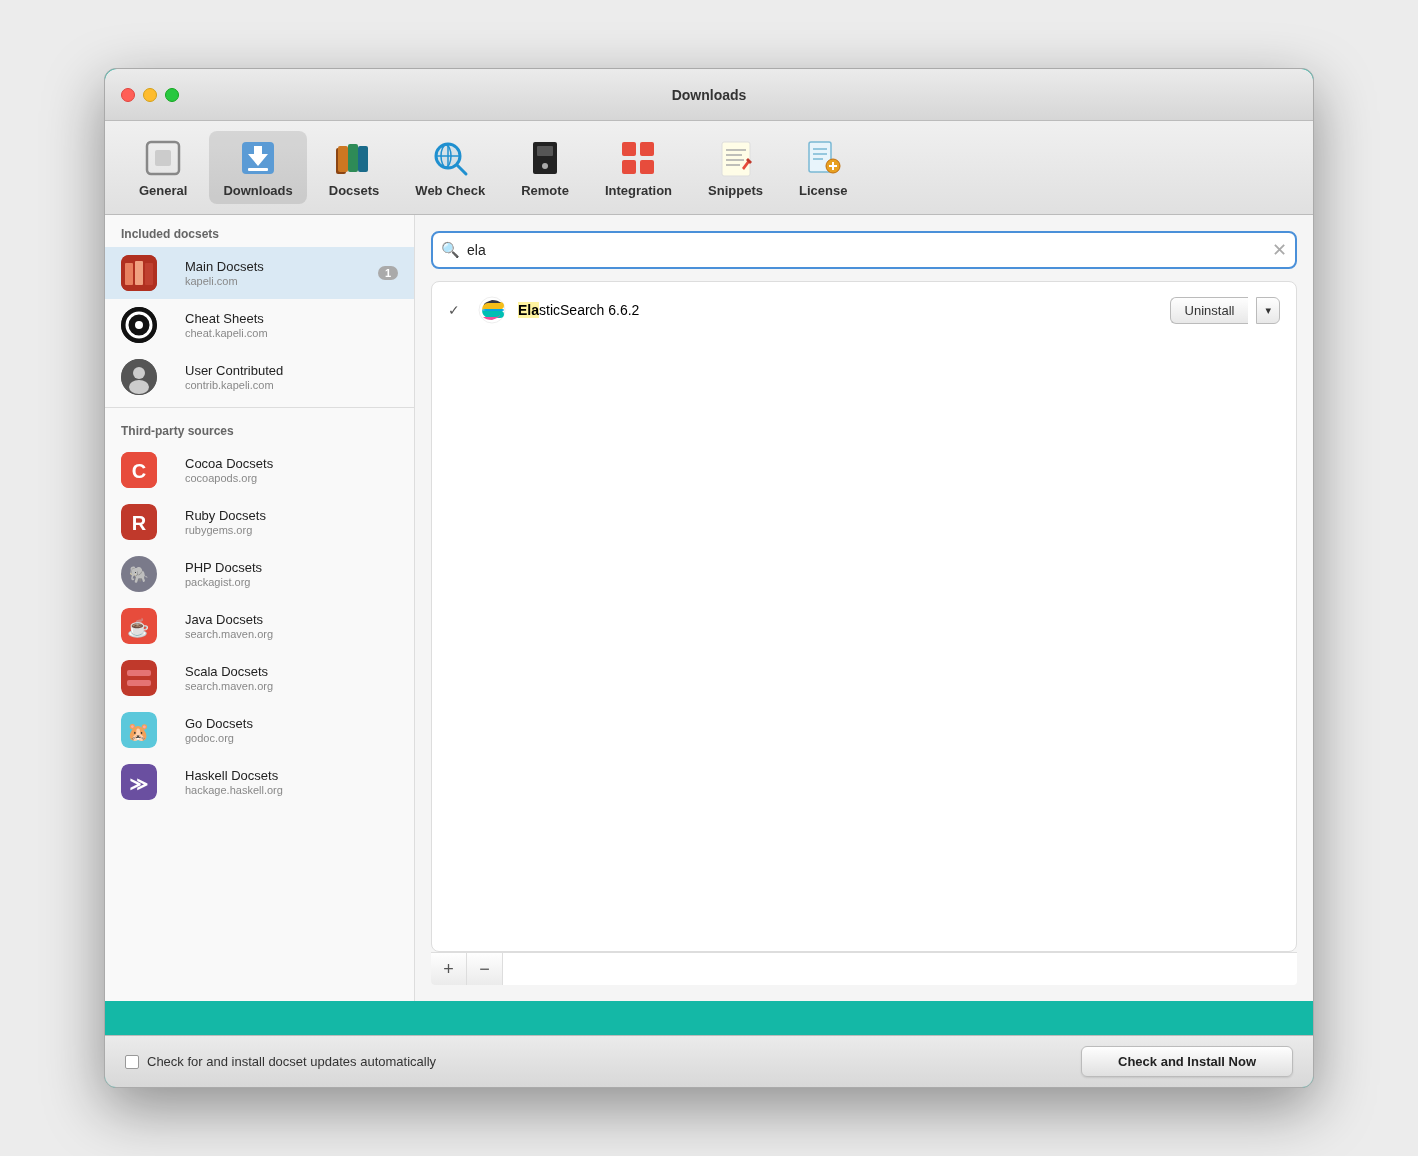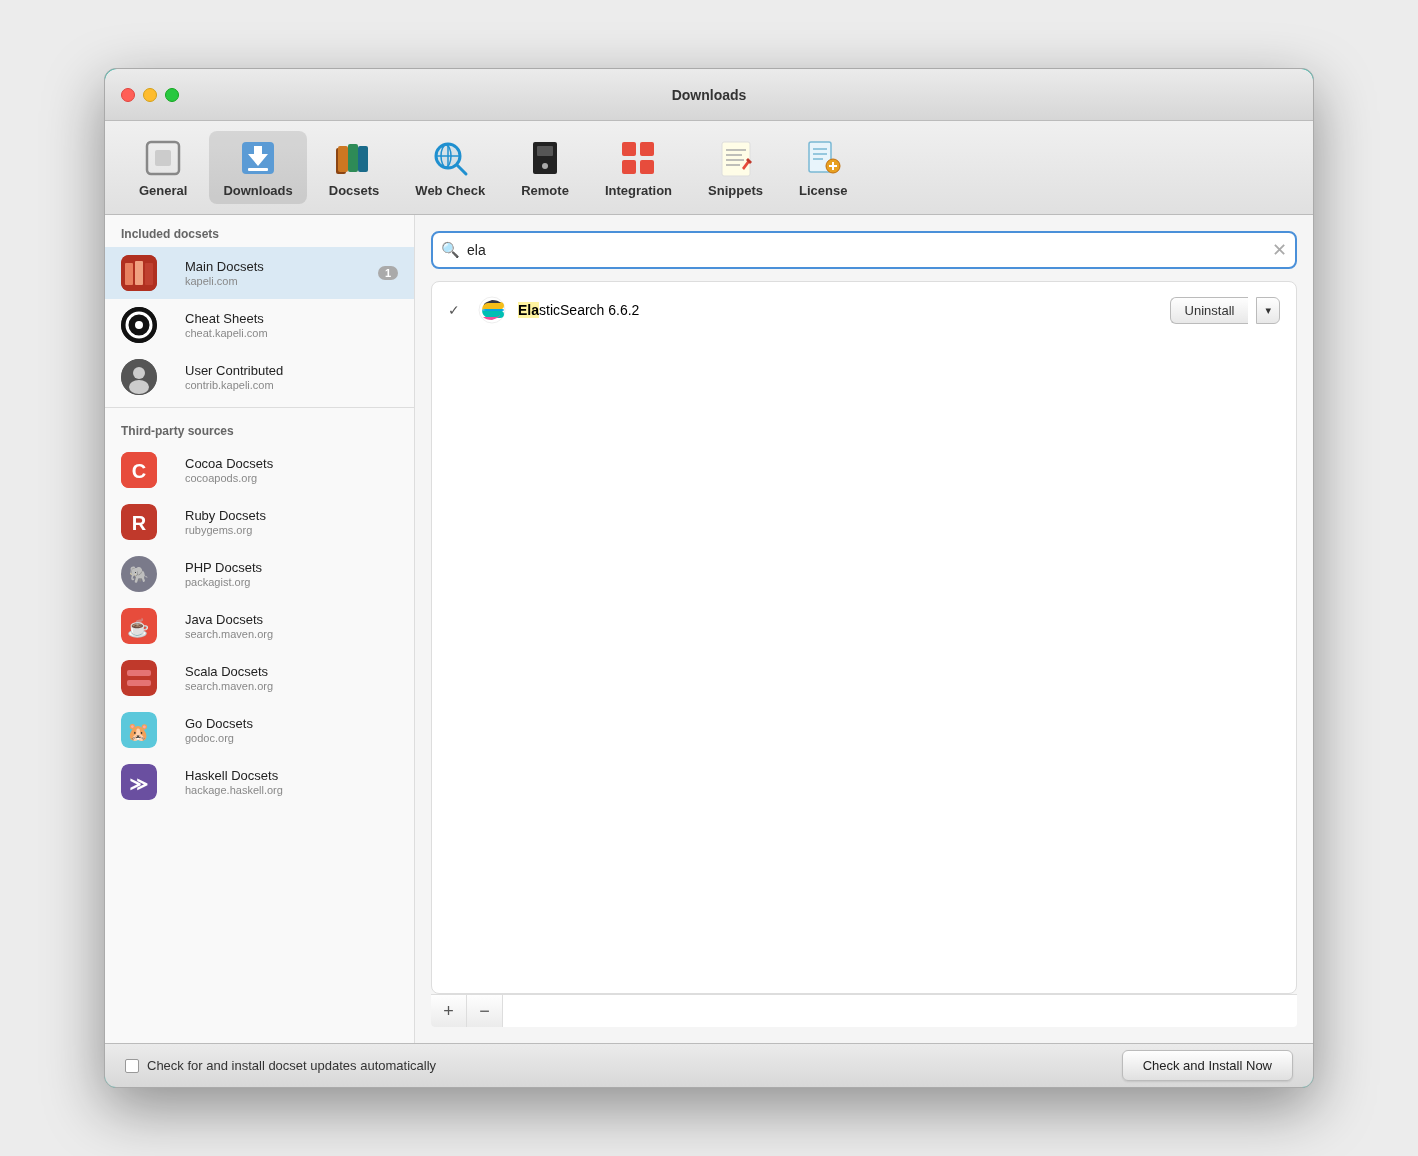--- a/index.html
+++ b/index.html
@@ -275,27 +275,28 @@
       justify-content: center;
       font-size: 18px;
       cursor: pointer;
       border-right: 1px solid #ddd;
       color: #555;
       background: linear-gradient(to bottom, #fefefe, #ebebeb);
     }
     .bottom-btn:first-child { border-radius: 0 0 0 4px; }
     
     .footer {
-      height: 44px;
+      height: 52px;
       background: linear-gradient(to bottom, #ebebeb, #d8d8d8);
       border-top: 1px solid #bbb;
       display: flex;
       align-items: center;
       justify-content: space-between;
       padding: 0 20px;
+      margin-top: 34px;
     }
     .footer-checkbox-area {
       display: flex;
       align-items: center;
       gap: 8px;
     }
     .footer-checkbox {
       width: 14px;
       height: 14px;
       border: 1px solid #999;
@@ -303,25 +304,25 @@
       border-radius: 2px;
     }
     .footer-label {
       font-size: 13px;
       color: #333;
     }
     .btn-check-install {
       background: linear-gradient(to bottom, #fefefe, #e0e0e0);
       border: 1px solid #bbb;
       border-radius: 6px;
-      padding: 7px 20px;
+      padding: 7px 36px;
       font-size: 13px;
       cursor: pointer;
       color: #222;
-      font-weight: 400;
+      font-weight: 700;
       box-shadow: 0 1px 2px rgba(0,0,0,0.1);
     }
 
     
     .icon-maindocsets { background: linear-gradient(135deg, #c0392b, #922b21); border-radius: 8px; }
     .icon-cocoa { background: #e74c3c; border-radius: 8px; color: white; font-weight: bold; font-size: 18px; }
   </style>
 </head>
 <body>
 

